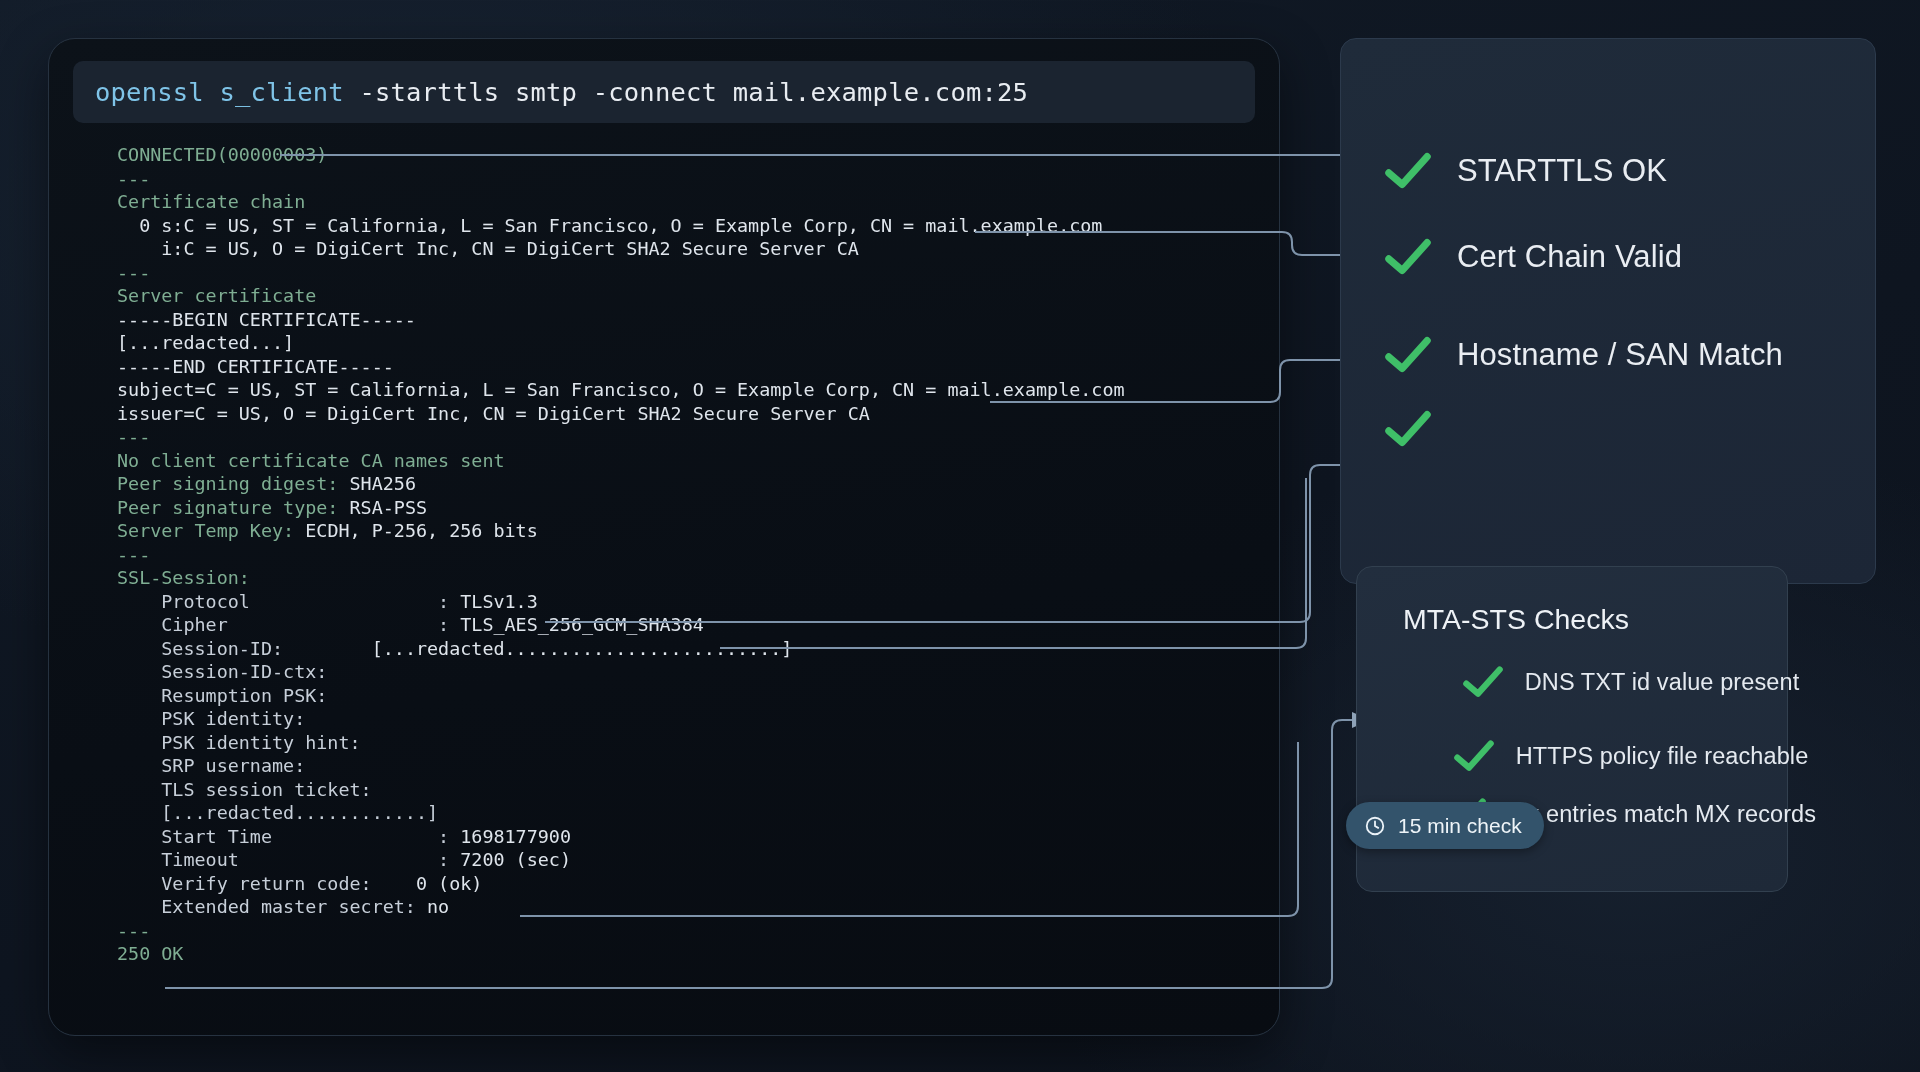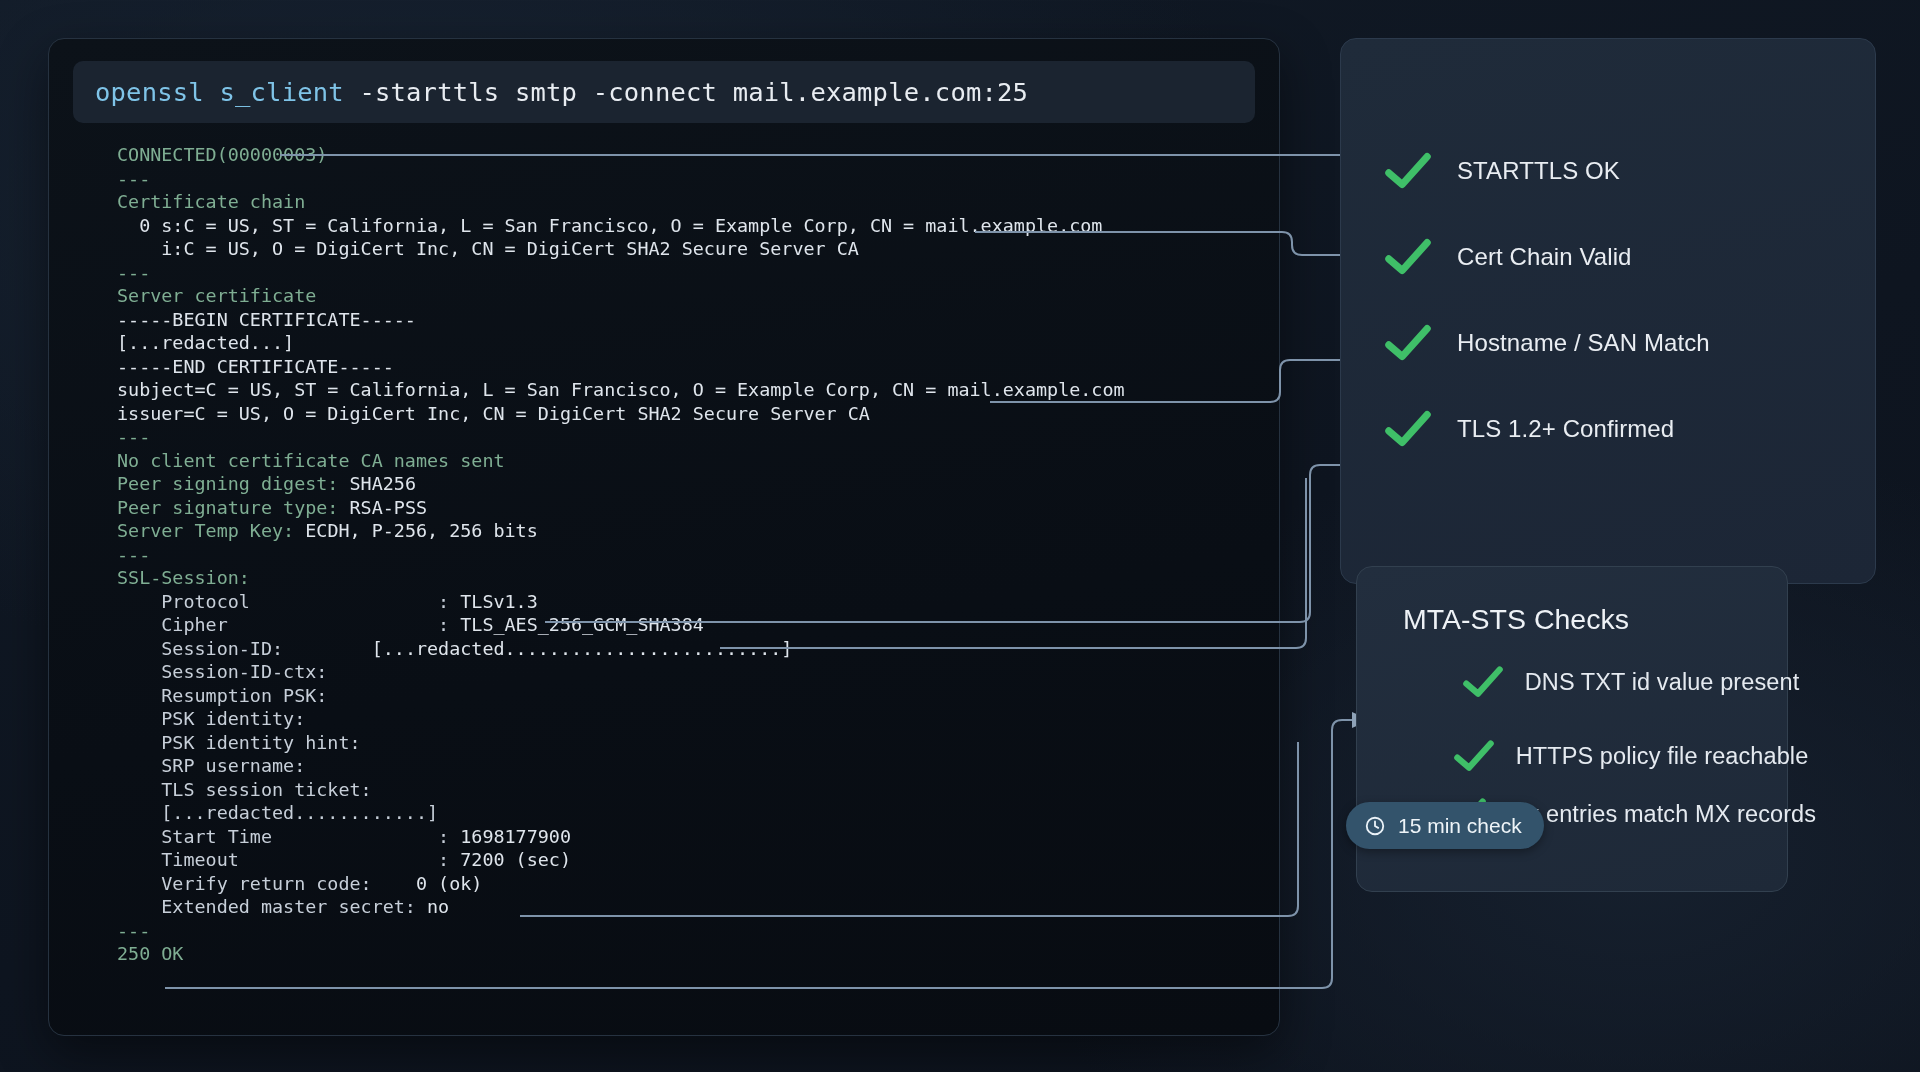--- a/index.html
+++ b/index.html
@@ -15,21 +15,21 @@
       radial-gradient(1200px 700px at 22% 18%, #172231 0%, rgba(23,34,49,0) 70%),
       radial-gradient(900px 600px at 85% 80%, #16202e 0%, rgba(22,32,46,0) 70%),
       linear-gradient(160deg, #111a26 0%, #0e1520 55%, #0d131d 100%);
   }
 
   
   .terminal {
     position:absolute; left:48px; top:38px; width:1232px; height:998px;
     background:linear-gradient(170deg,#0c1219 0%, #090e15 60%, #080c12 100%);
     border:1.5px solid #263240;
-    border-radius:16px;
+    border-radius:27px;
     box-shadow:0 18px 50px rgba(0,0,0,.45);
     overflow:hidden;
   }
   .cmdbar {
     position:absolute; left:24px; top:22px; right:24px; height:62px;
     background:#1b2430;
     border-radius:10px;
     display:flex; align-items:center;
     padding:0 22px;
   }
@@ -63,21 +63,21 @@
   .checkrow {
     position:absolute; left:44px; display:flex; align-items:center; gap:26px;
   }
   .panel .checkrow { width:470px; }
   .chk {
     width:46px; height:40px; flex:0 0 46px;
     position:relative;
   }
   .chk svg { display:block; }
   .chk-label {
-    font-size:24px; color:#e9edf2; font-weight:400;
+    font-size:31px; color:#e9edf2; font-weight:400;
     letter-spacing:.1px; white-space:nowrap;
   }
 
   .panel2 {
     position:absolute; left:1356px; top:566px; width:432px; height:326px;
     background:linear-gradient(165deg,#222e3e 0%, #1e2938 100%);
     border:1.5px solid #32404f;
     border-radius:16px;
   }
   .panel2-title {
@@ -147,35 +147,34 @@
         <span class="chk-label">STARTTLS OK</span>
       </div>
       <div class="checkrow" style="top: 198px;">
         <span class="chk">
           <svg width="46" height="40" viewBox="0 0 48 40" fill="none">
             <path d="M4 22 L18 34 L44 5" stroke="#3fbf68" stroke-width="7.5" stroke-linecap="round" stroke-linejoin="round"></path>
           </svg>
         </span>
         <span class="chk-label">Cert Chain Valid</span>
       </div>
-      <div class="checkrow" style="top: 284px; text-align: right;">
+      <div class="checkrow" style="top: 296px; text-align: right;">
         <span class="chk">
           <svg width="46" height="40" viewBox="0 0 48 40" fill="none">
             <path d="M4 22 L18 34 L44 5" stroke="#3fbf68" stroke-width="7.5" stroke-linecap="round" stroke-linejoin="round"></path>
           </svg>
         </span>
         <span class="chk-label">Hostname / SAN Match</span>
       </div>
       <div class="checkrow" style="top: 370px;">
         <span class="chk">
           <svg width="46" height="40" viewBox="0 0 48 40" fill="none">
             <path d="M4 22 L18 34 L44 5" stroke="#3fbf68" stroke-width="7.5" stroke-linecap="round" stroke-linejoin="round"></path>
           </svg>
         </span>
-        <span class="chk-label">TLS 1.2+ Confirmed</span>
       </div>
     </div>
 
   <div class="panel2" id="mta-panel">
     <div class="panel2-title">MTA-STS Checks</div>
   <div class="checkrow" style="top: 98px;">
         <span class="chk">
           <svg width="40" height="34" viewBox="0 0 48 40" fill="none">
             <path d="M4 22 L18 34 L44 5" stroke="#3fbf68" stroke-width="7.5" stroke-linecap="round" stroke-linejoin="round"></path>
           </svg>

